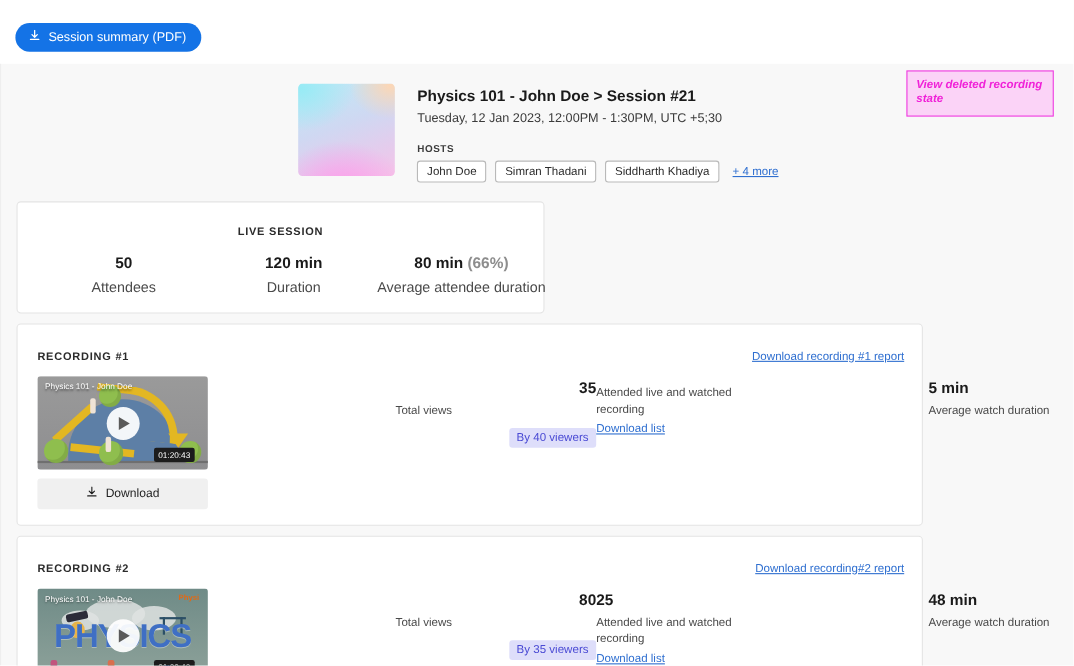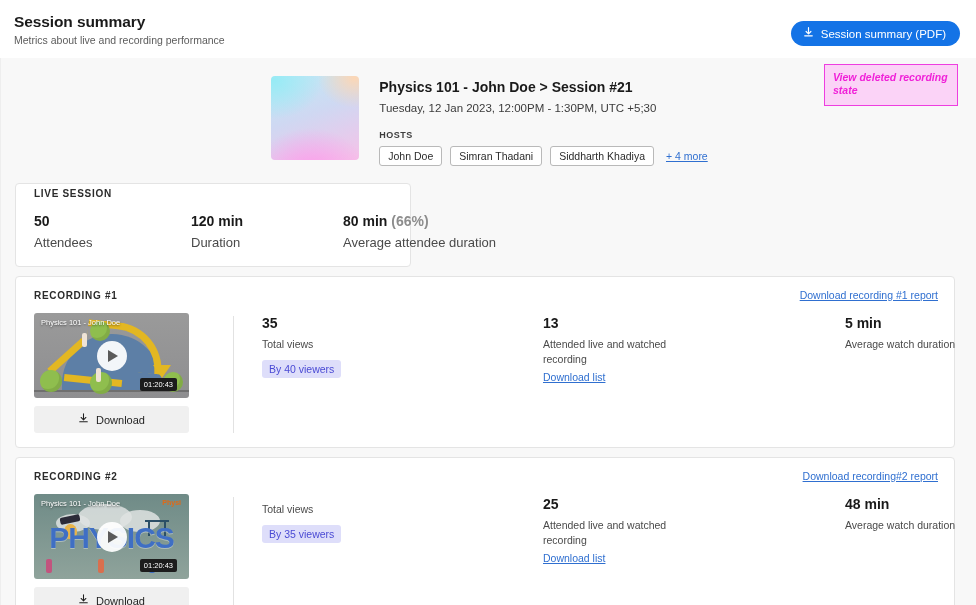--- a/index.html
+++ b/index.html
@@ -85,35 +85,35 @@
     padding: 6px 7px 8px 8px;
   }
 
   
   .card {
     background: #ffffff;
     border: 1px solid #e4e4e4;
     border-radius: 4px;
     margin-top: 9px;
   }
-  .live-card { width: 396px; padding: 4px 18px 16px 18px; }
+  .live-card { width: 480px; padding: 22px 18px 16px 18px; text-align: center; }
   .card-heading {
     font-size: 10px; font-weight: bold; color: #2b2b2b;
     letter-spacing: 0.7px;
   }
   .live-stats { display: flex; margin-top: 14px; }
   .stat { flex: none; }
   .stat.s1 { width: 157px; }
   .stat.s2 { width: 152px; }
   .stat-value { font-size: 14px; font-weight: bold; color: #1a1a1a; }
   .stat-value .muted { color: #8d8d8d; font-weight: bold; }
   .stat-label { font-size: 13px; color: #4a4a4a; margin-top: 6px; }
 
   
-  .rec-card { width: 940px; padding: 13px 16px 14px 18px; }
+  .rec-card { width: 824px; padding: 24px 16px 14px 18px; }
   .rec-head { display: flex; justify-content: space-between; align-items: flex-start; }
   .rec-report-link {
     font-size: 10.5px; color: #2f6fd0;
     text-decoration: underline; cursor: pointer; white-space: nowrap;
     margin-top: -1px;
   }
   .rec-body { display: flex; margin-top: 12px; }
 
   .rec-left { width: 155px; flex: none; }
   .thumb {
@@ -218,45 +218,41 @@
     background: #f0f0f0; border: none; border-radius: 3px;
     padding: 7px 0; cursor: pointer;
     display: flex; align-items: center; justify-content: center; gap: 7px;
     font-size: 11px; color: #1f1f1f; font-family: "Liberation Sans", sans-serif;
   }
 
   .rec-divider { width: 1px; background: #e2e2e2; margin: 3px 0 0 44px; align-self: stretch; }
 
   .rec-metrics { display: flex; flex: 1; padding-left: 28px; padding-top: 2px; }
   .metric { flex: none; }
-  .metric.m1 { width: 281px; }
+  .metric.m1 { width: 281px; text-align: right; }
   .metric.m2 { width: 302px; }
   .metric-value { font-size: 14px; font-weight: bold; color: #1a1a1a; }
   .metric-label { font-size: 10.5px; color: #4a4a4a; margin-top: 6px; line-height: 1.42; max-width: 150px; }
   .viewers-badge {
     display: inline-block; margin-top: 8px;
     background: #dedefa; color: #4a4ad4;
     font-size: 10.5px; padding: 3px 7px; border-radius: 3px;
   }
   .download-list-link {
     display: inline-block; margin-top: 4px;
     font-size: 10.5px; color: #2f6fd0;
     text-decoration: underline; cursor: pointer;
   }
 </style>
 </head>
 <body>
 
 <div class="page">
 
   <div class="header">
-    <div class="header-titles">
-      <div class="page-title">Session summary</div>
-      <div class="page-subtitle">Metrics about live and recording performance</div>
-    </div>
     <button class="pdf-button">
       <span>
         <svg width="11" height="11" viewBox="0 0 16 16" fill="none">
           <path d="M8 1v8M4.5 6.5L8 10l3.5-3.5" stroke="#fff" stroke-width="1.7" stroke-linecap="round" stroke-linejoin="round"></path>
           <path d="M2.5 12.8h11" stroke="#fff" stroke-width="1.7" stroke-linecap="round"></path>
         </svg>
       </span>
       <span>Session summary (PDF)</span>
     </button>
   </div>
@@ -337,21 +333,20 @@
           </button>
         </div>
         <div class="rec-divider"></div>
         <div class="rec-metrics">
           <div class="metric m1">
             <div class="metric-value">35</div>
             <div class="metric-label">Total views</div>
             <span class="viewers-badge">By 40 viewers</span>
           </div>
           <div class="metric m2">
-            <div class="metric-value">13</div>
             <div class="metric-label">Attended live and watched recording</div>
             <span class="download-list-link">Download list</span>
           </div>
           <div class="metric">
             <div class="metric-value">5 min</div>
             <div class="metric-label">Average watch duration</div>
           </div>
         </div>
       </div>
     </div>
@@ -387,20 +382,21 @@
                 <path d="M8 1v8M4.5 6.5L8 10l3.5-3.5" stroke="#1f1f1f" stroke-width="1.5" stroke-linecap="round" stroke-linejoin="round"></path>
                 <path d="M2.5 12.8h11" stroke="#1f1f1f" stroke-width="1.5" stroke-linecap="round"></path>
               </svg>
             </span>
             <span>Download</span>
           </button>
         </div>
         <div class="rec-divider"></div>
         <div class="rec-metrics">
           <div class="metric m1">
+            <div class="metric-value">80</div>
             <div class="metric-label">Total views</div>
             <span class="viewers-badge">By 35 viewers</span>
           </div>
           <div class="metric m2">
             <div class="metric-value">25</div>
             <div class="metric-label">Attended live and watched recording</div>
             <span class="download-list-link">Download list</span>
           </div>
           <div class="metric">
             <div class="metric-value">48 min</div>

